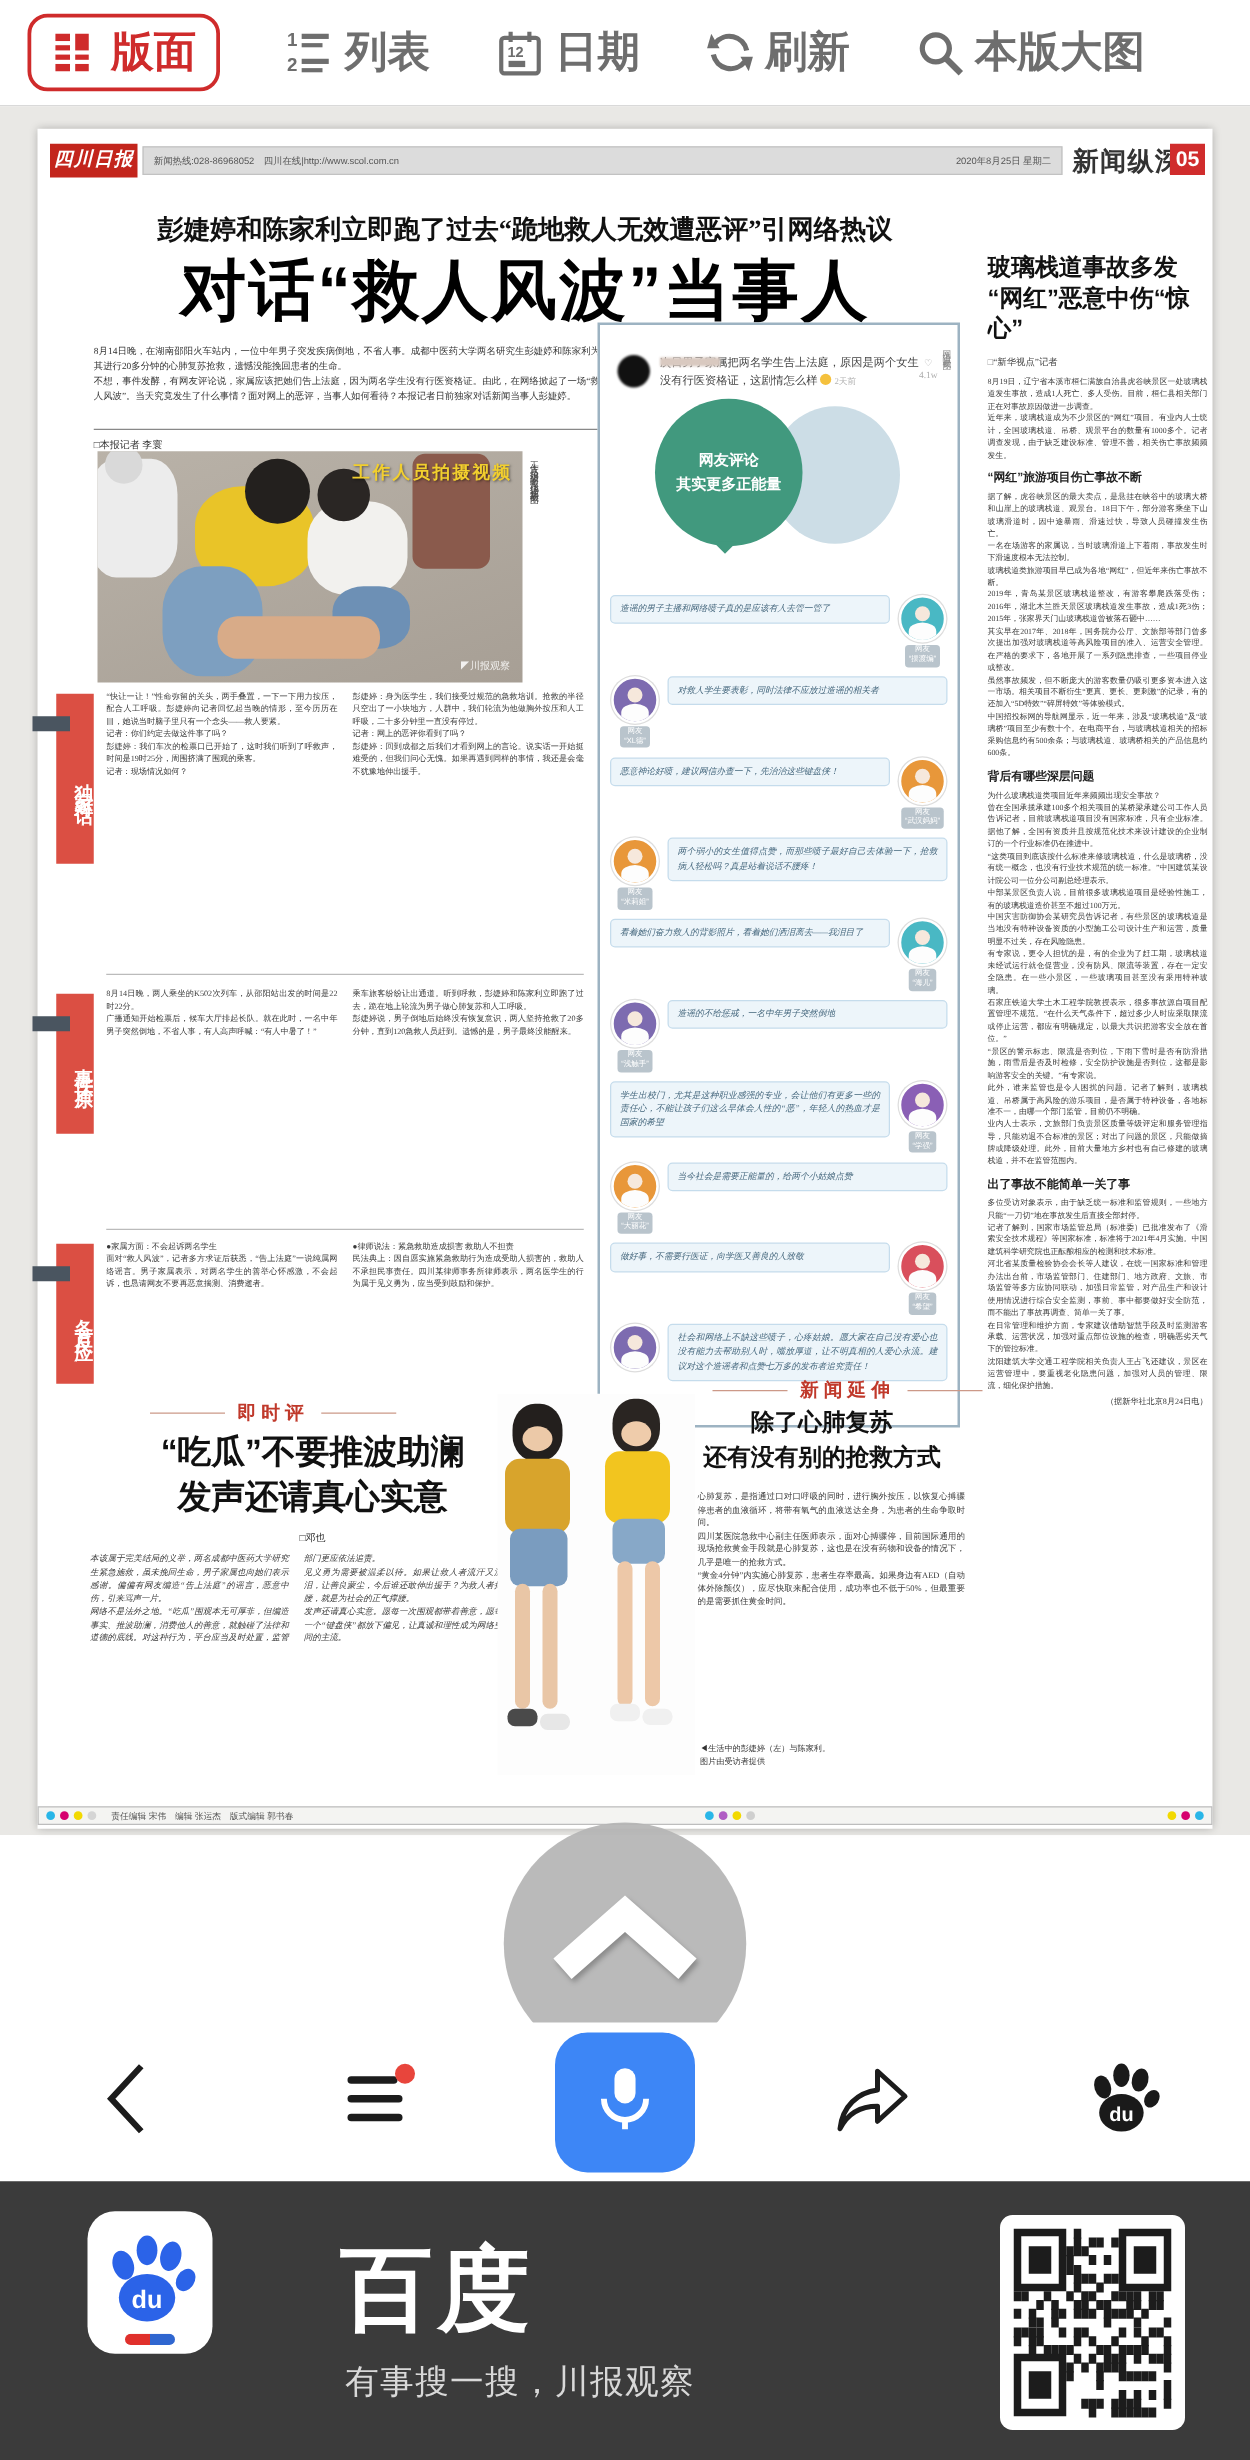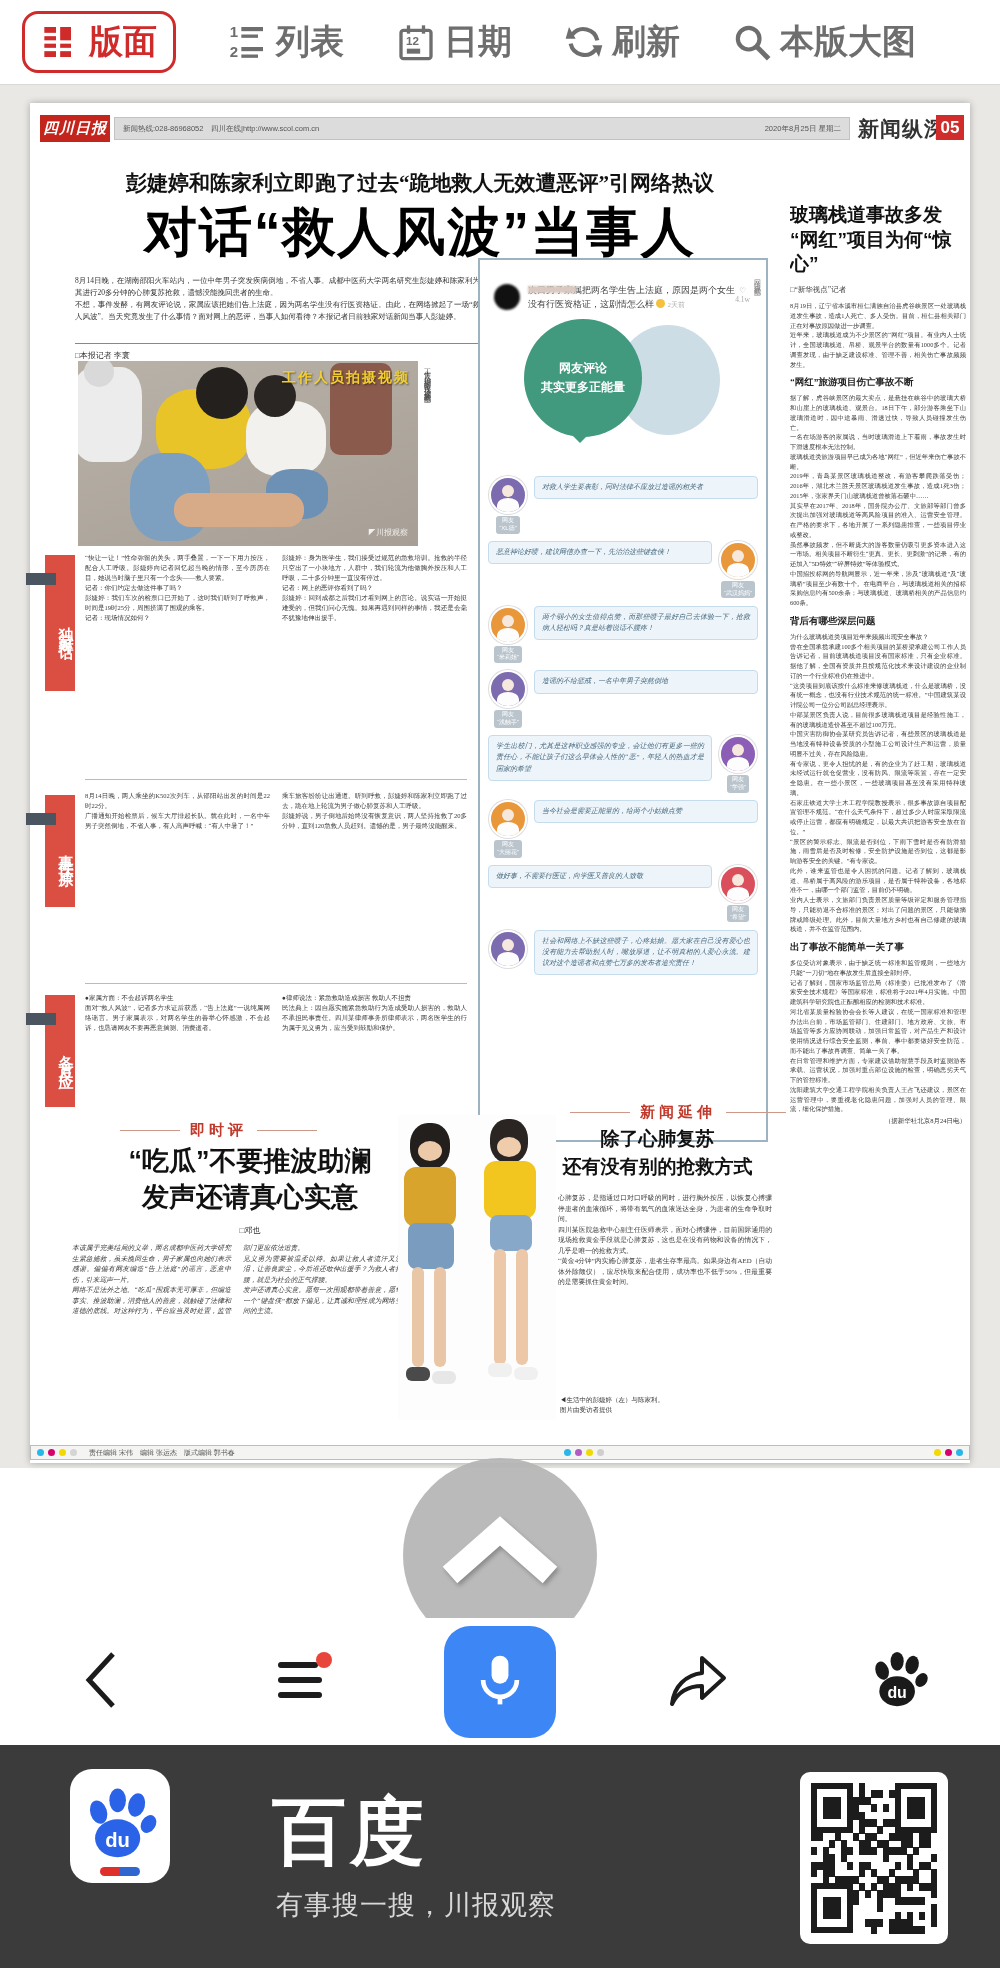--- a/index.html
+++ b/index.html
@@ -273,34 +273,44 @@
         <div class="nm"></div>
         <div class="likes"><span>♡</span><br><span>4.1w</span></div>
         <div class="txt"><span>次日男子家属把两名学生告上法庭，原因是两个女生没有行医资格证，这剧情怎么样</span> <span class="emoji"></span> <span style="color:#b5b5b5;font-size:7px;">2天前</span></div>
       </div>
       <div class="gb-wrap">
         <div class="gb-shadow"></div>
         <div class="gb-main pre">网友评论
 其实更多正能量</div>
       </div>
 
+      <div class="cmt right">
+          <div class="cmt-av"><div class="cmt-avatar" style="background: rgb(73, 184, 196);"></div><span class="cmt-label pre">网友
+“摆渡编”</span></div>
+          <div class="cmt-bubble">造谣的男子主播和网络喷子真的是应该有人去管一管了</div>
+        </div>
       <div class="cmt">
           <div class="cmt-av"><div class="cmt-avatar" style="background: rgb(125, 107, 176);"></div><span class="cmt-label pre">网友
 “XL德”</span></div>
           <div class="cmt-bubble">对救人学生要表彰，同时法律不应放过造谣的相关者</div>
         </div>
       <div class="cmt right">
           <div class="cmt-av"><div class="cmt-avatar" style="background: rgb(232, 151, 58);"></div><span class="cmt-label pre">网友
 “武汉妈妈”</span></div>
           <div class="cmt-bubble">恶意神论好喷，建议网信办查一下，先治治这些键盘侠！</div>
         </div>
       <div class="cmt">
           <div class="cmt-av"><div class="cmt-avatar" style="background: rgb(232, 151, 58);"></div><span class="cmt-label pre">网友
 “米莉姐”</span></div>
           <div class="cmt-bubble">两个弱小的女生值得点赞，而那些喷子最好自己去体验一下，抢救病人轻松吗？真是站着说话不腰疼！</div>
+        </div>
+      <div class="cmt right">
+          <div class="cmt-av"><div class="cmt-avatar" style="background: rgb(73, 184, 196);"></div><span class="cmt-label pre">网友
+“海儿”</span></div>
+          <div class="cmt-bubble">看着她们奋力救人的背影照片，看着她们洒泪离去——我泪目了</div>
         </div>
       <div class="cmt">
           <div class="cmt-av"><div class="cmt-avatar" style="background: rgb(125, 107, 176);"></div><span class="cmt-label pre">网友
 “浅触手”</span></div>
           <div class="cmt-bubble">造谣的不给惩戒，一名中年男子突然倒地</div>
         </div>
       <div class="cmt right">
           <div class="cmt-av"><div class="cmt-avatar" style="background: rgb(138, 95, 181);"></div><span class="cmt-label pre">网友
 “学强”</span></div>
           <div class="cmt-bubble">学生出校门，尤其是这种职业感强的专业，会让他们有更多一些的责任心，不能让孩子们这么早体会人性的“恶”，年轻人的热血才是国家的希望</div>
@@ -319,21 +329,21 @@
           <div class="cmt-av">
             <div class="cmt-avatar" style="background: rgb(125, 107, 176);"></div>
           </div>
           <div class="cmt-bubble">社会和网络上不缺这些喷子，心疼姑娘。愿大家在自己没有爱心也没有能力去帮助别人时，嘴放厚道，让不明真相的人爱心永流。建议对这个造谣者和点赞七万多的发布者追究责任！</div>
         </div>
 
     </div>
 
     <div class="right-col">
       <div class="ra-title pre">玻璃栈道事故多发
-“网红”项目为何“惊心”</div>
+“网红”恶意中伤“惊心”</div>
       <div class="ra-byline">□“新华视点”记者</div>
       <div class="tiny" style="font-size:6.3px;">8月19日，辽宁省本溪市桓仁满族自治县虎谷峡景区一处玻璃栈道发生事故，造成1人死亡、多人受伤。目前，桓仁县相关部门正在对事故原因做进一步调查。
 近年来，玻璃栈道成为不少景区的“网红”项目。有业内人士统计，全国玻璃栈道、吊桥、观景平台的数量有1000多个。记者调查发现，由于缺乏建设标准、管理不善，相关伤亡事故频频发生。</div>
       <div class="ra-head">“网红”旅游项目伤亡事故不断</div>
       <div class="tiny" style="font-size:6.3px;">据了解，虎谷峡景区的最大卖点，是悬挂在峡谷中的玻璃大桥和山崖上的玻璃栈道、观景台。18日下午，部分游客乘坐下山玻璃滑道时，因中途暴雨、滑速过快，导致人员碰撞发生伤亡。
 一名在场游客的家属说，当时玻璃滑道上下着雨，事故发生时下滑速度根本无法控制。
 玻璃栈道类旅游项目早已成为各地“网红”，但近年来伤亡事故不断。
 2019年，青岛某景区玻璃栈道整改，有游客攀爬跌落受伤；2016年，湖北木兰胜天景区玻璃栈道发生事故，造成1死3伤；2015年，张家界天门山玻璃栈道曾被落石砸中……
 其实早在2017年、2018年，国务院办公厅、文旅部等部门曾多次提出加强对玻璃栈道等高风险项目的准入、运营安全管理。在严格的要求下，各地开展了一系列隐患排查，一些项目停业或整改。
 虽然事故频发，但不断庞大的游客数量仍吸引更多资本进入这一市场。相关项目不断衍生“更真、更长、更刺激”的记录，有的还加入“5D特效”“碎屏特效”等体验模式。

